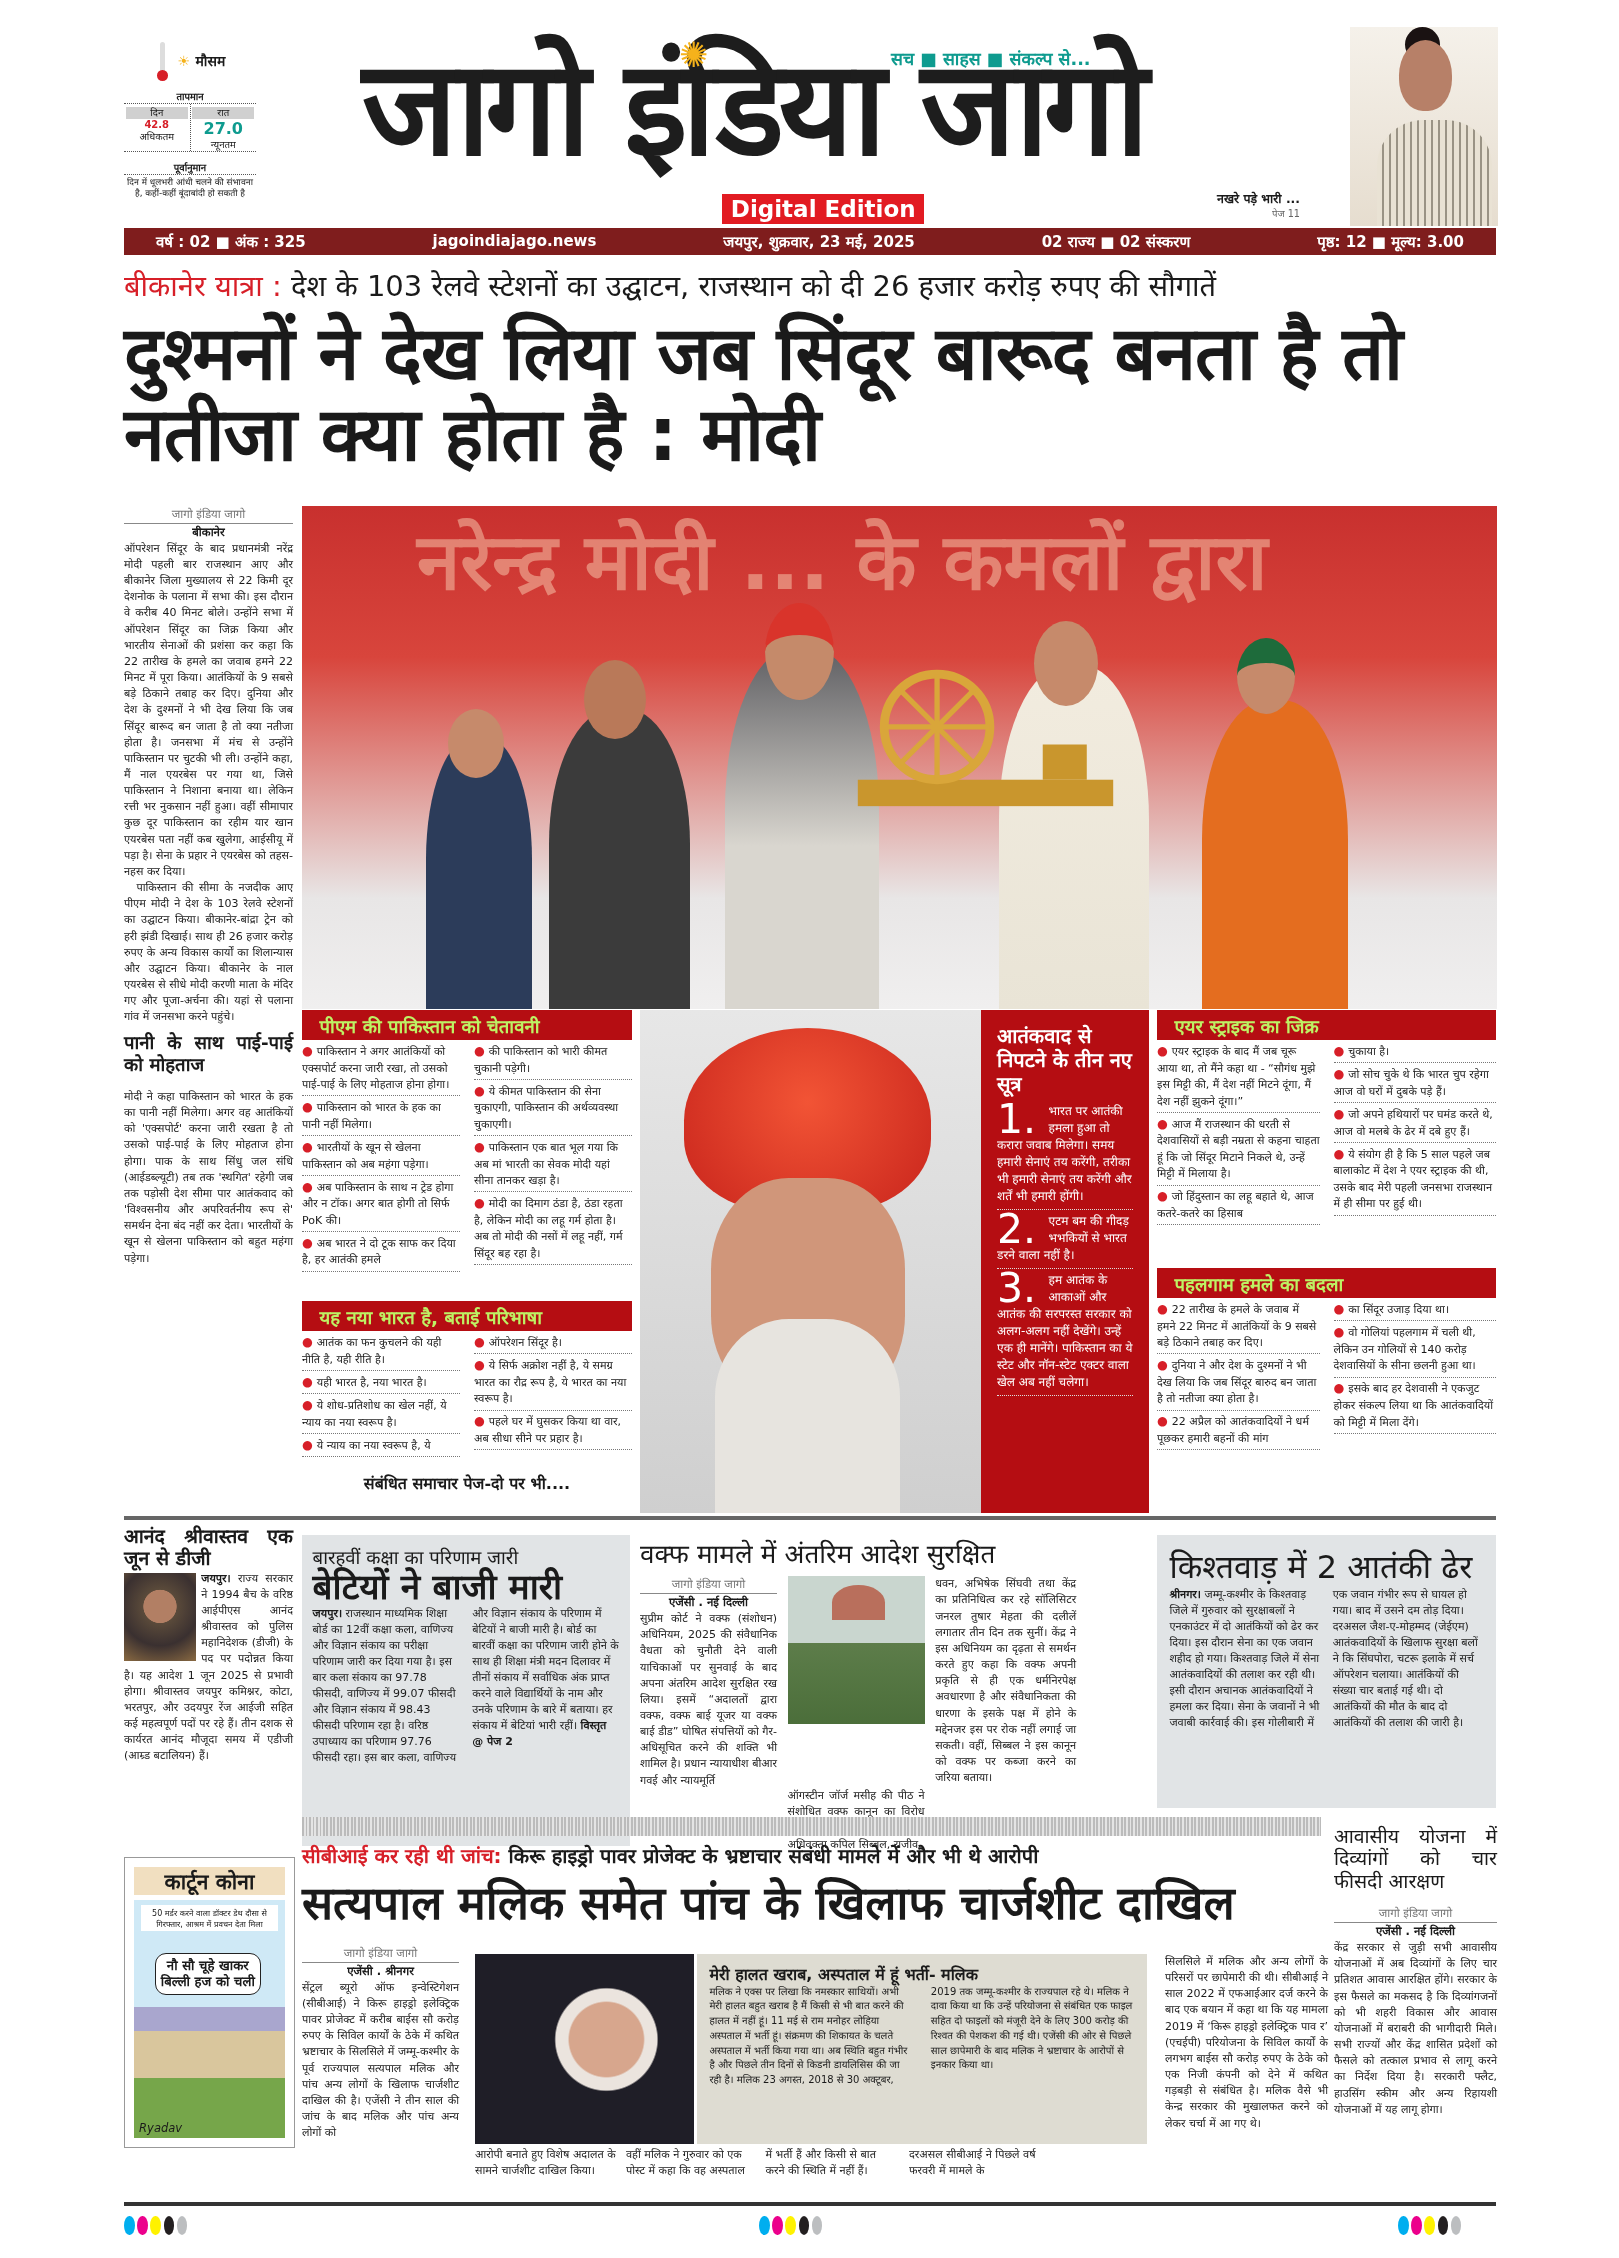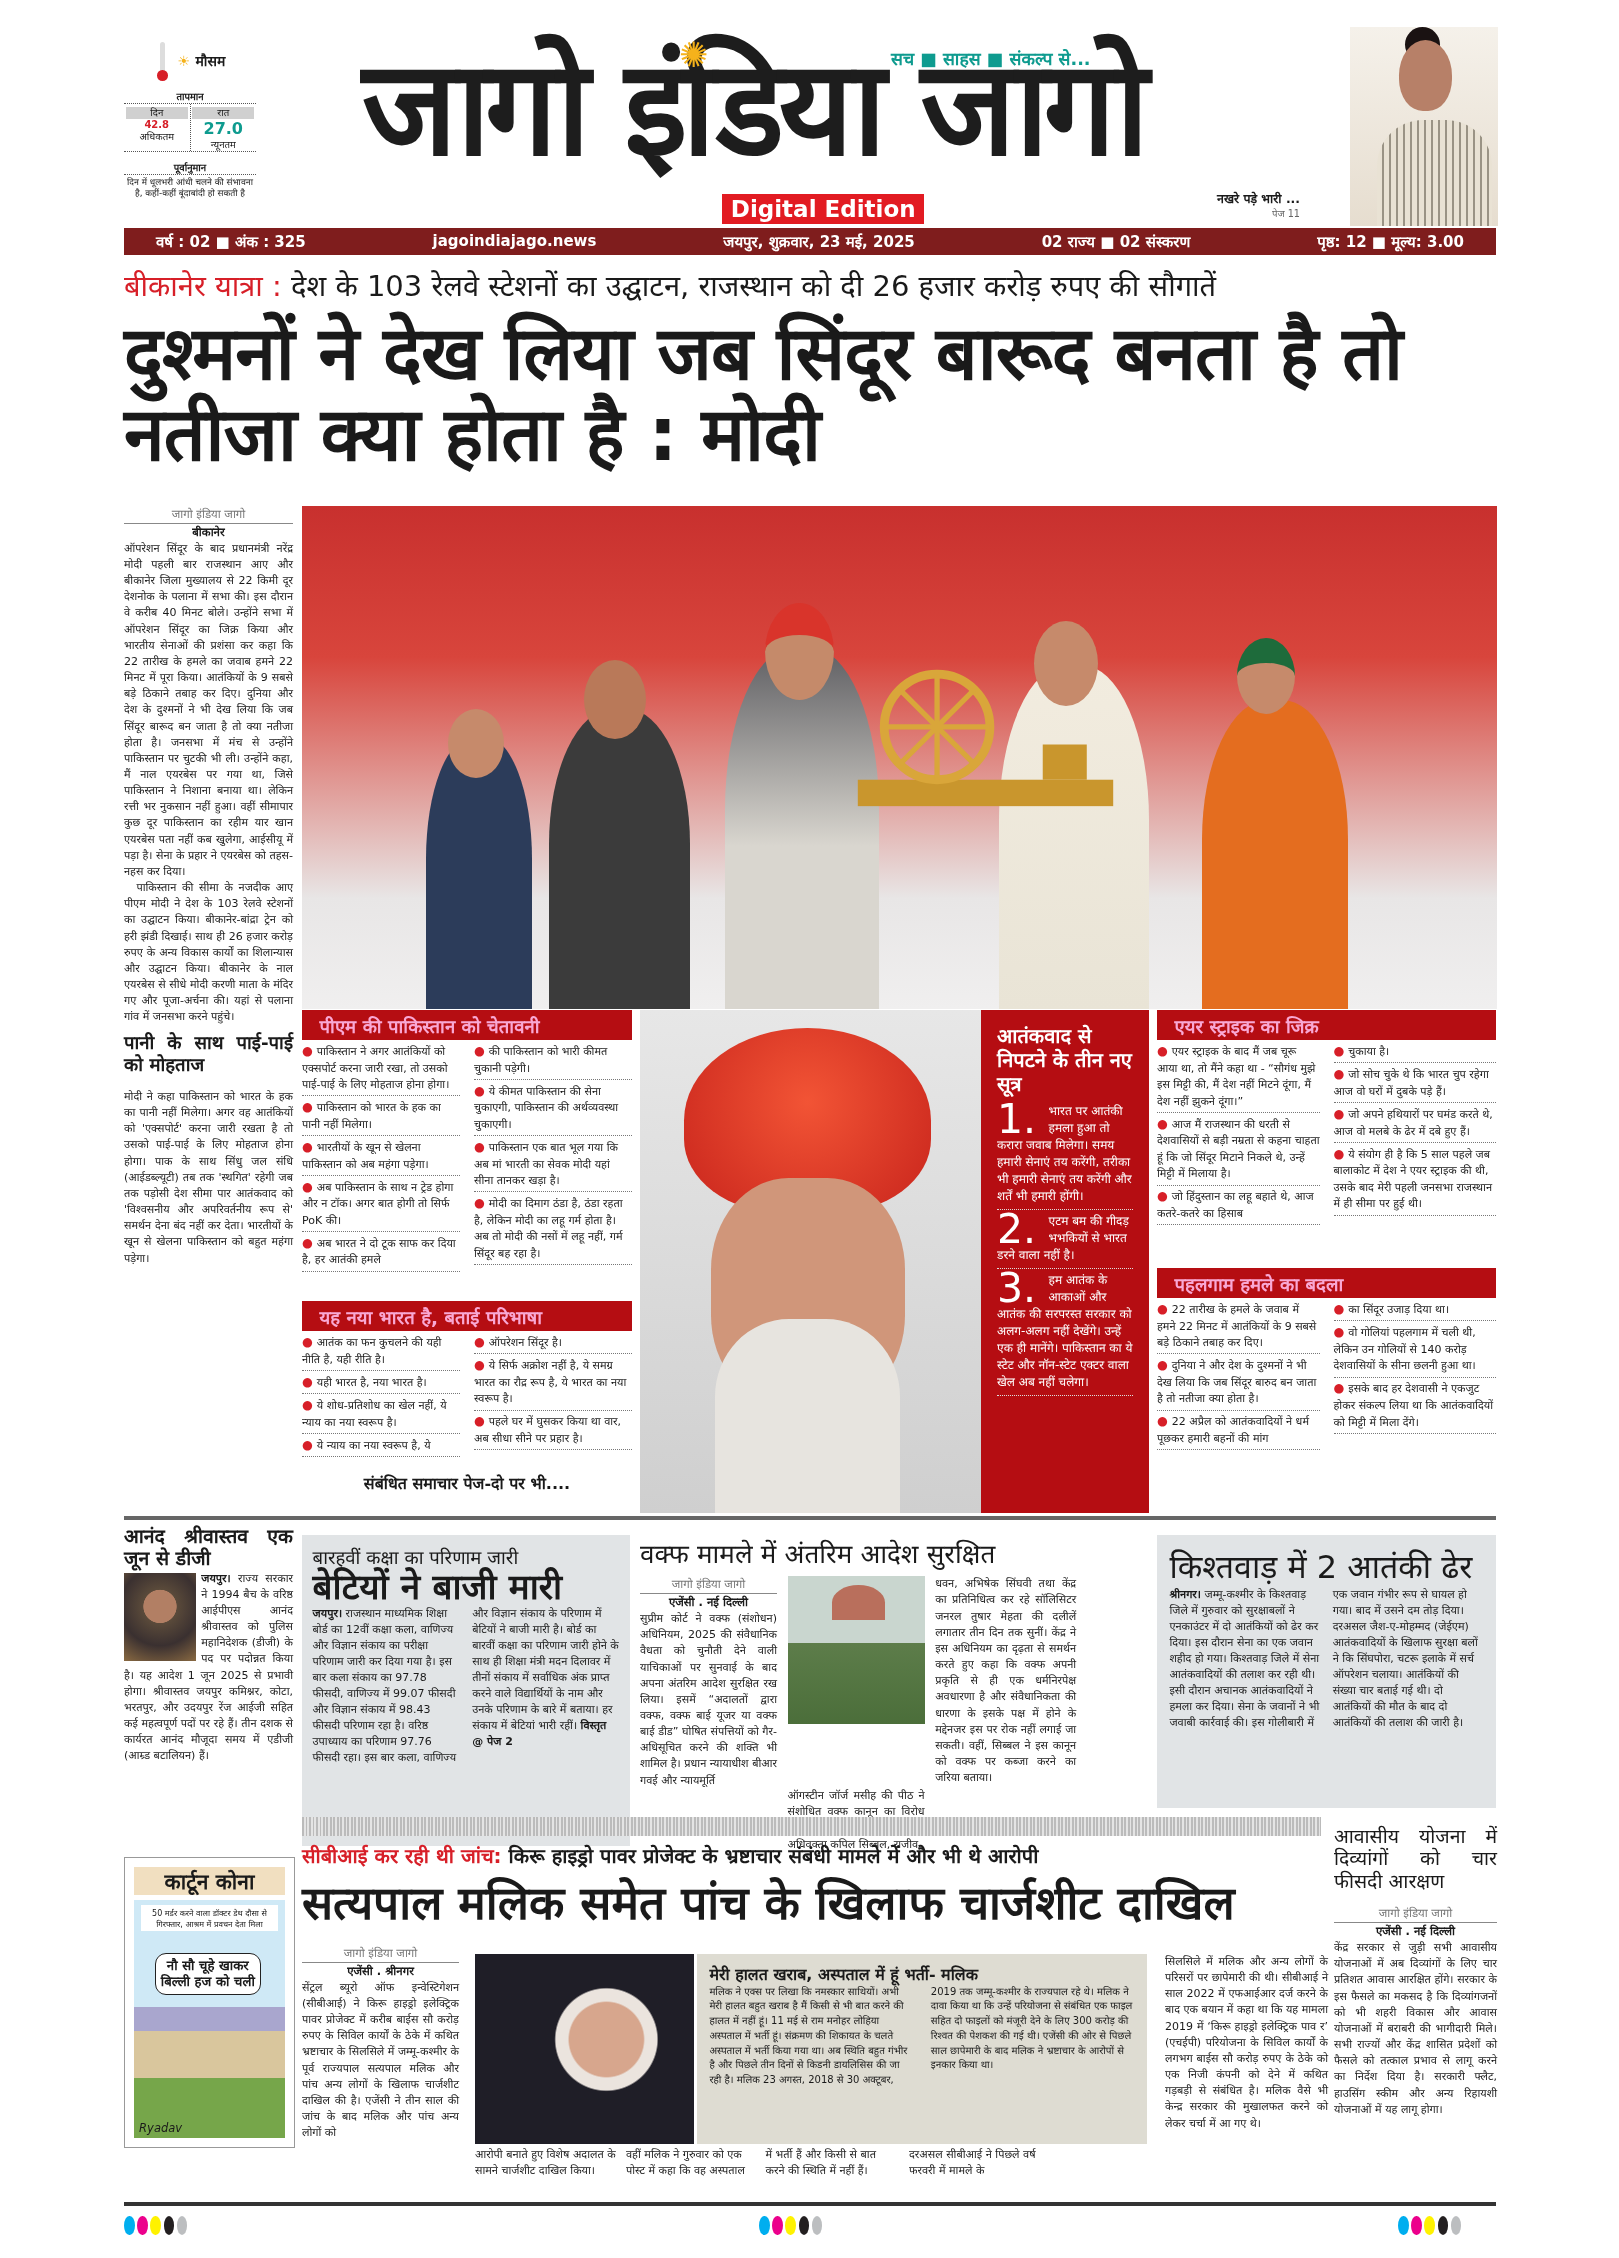--- a/index.html
+++ b/index.html
@@ -39,21 +39,21 @@
 .lead{left:124px;top:506px;width:169px}
 .lead p{text-indent:0}
 .lead .sub2{font-weight:900;font-size:18.5px;line-height:1.15;margin:7px 0 14px}
 
 .photo{left:302px;top:506px;width:1195px;height:503px;background:linear-gradient(180deg,#c8302e 0%,#d8453c 30%,#e8e6e6 78%,#f0efef 100%);overflow:hidden}
 .photo .banner{position:absolute;left:0;top:0;width:100%;height:106px;color:#f6c2a8;font-weight:900;font-size:78px;padding-left:115px;opacity:.55}
 .photo .person{position:absolute;bottom:0;border-radius:45% 45% 0 0}
 .photo .face{position:absolute;border-radius:50%;background:#c68a6b}
 .gift{position:absolute;left:547px;top:159px;width:273px;height:159px}
 
-.rbox-h{background:#b50d12;color:#f9a8d4;font-weight:bold;font-size:18.5px;padding:2.6px 17.6px}
+.rbox-h{background:#b50d12;color:#bef264;font-weight:bold;font-size:18.5px;padding:2.6px 17.6px}
 .blist{display:grid;grid-template-columns:1fr 1fr;column-gap:14px;font-size:11px;line-height:1.5}
 .blist div{border-bottom:0.9px dotted #777;padding:1.8px 0}
 .dot{color:#d71f28;font-size:12.4px}
 .box1{left:302px;top:1010px;width:330px}
 .box2{left:302px;top:1301px;width:330px}
 .related{left:302px;top:1472px;width:330px;text-align:center;font-weight:bold;font-size:16px}
 .modi{left:640px;top:1010px;width:341px;height:503px;background:linear-gradient(180deg,#e7e7e7,#cfcfcf);overflow:hidden}
 .modi .turban{position:absolute;left:44px;top:17.6px;width:247px;height:185px;border-radius:50% 50% 40% 40%;background:radial-gradient(circle at 50% 40%,#f25435,#c8241c)}
 .modi .face{position:absolute;left:71px;top:168px;width:194px;height:229px;border-radius:40%;background:#d0967a}
 .modi .beard{position:absolute;left:75px;top:309px;width:185px;height:194px;border-radius:40% 40% 0 0;background:#e7e4df}
@@ -155,20 +155,21 @@
 <div class="abs col lead">
   <div class="byline">जागो इंडिया जागो</div>
   <div class="dateline">बीकानेर</div>
   <p>ऑपरेशन सिंदूर के बाद प्रधानमंत्री नरेंद्र मोदी पहली बार राजस्थान आए और बीकानेर जिला मुख्यालय से 22 किमी दूर देशनोक के पलाना में सभा की। इस दौरान वे करीब 40 मिनट बोले। उन्होंने सभा में ऑपरेशन सिंदूर का जिक्र किया और भारतीय सेनाओं की प्रशंसा कर कहा कि 22 तारीख के हमले का जवाब हमने 22 मिनट में पूरा किया। आतंकियों के 9 सबसे बड़े ठिकाने तबाह कर दिए। दुनिया और देश के दुश्मनों ने भी देख लिया कि जब सिंदूर बारूद बन जाता है तो क्या नतीजा होता है। जनसभा में मंच से उन्होंने पाकिस्तान पर चुटकी भी ली। उन्होंने कहा, मैं नाल एयरबेस पर गया था, जिसे पाकिस्तान ने निशाना बनाया था। लेकिन रत्ती भर नुकसान नहीं हुआ। वहीं सीमापार कुछ दूर पाकिस्तान का रहीम यार खान एयरबेस पता नहीं कब खुलेगा, आईसीयू में पड़ा है। सेना के प्रहार ने एयरबेस को तहस-नहस कर दिया।</p>
   <p style="text-indent:12.4px">पाकिस्तान की सीमा के नजदीक आए पीएम मोदी ने देश के 103 रेलवे स्टेशनों का उद्घाटन किया। बीकानेर-बांद्रा ट्रेन को हरी झंडी दिखाई। साथ ही 26 हजार करोड़ रुपए के अन्य विकास कार्यों का शिलान्यास और उद्घाटन किया। बीकानेर के नाल एयरबेस से सीधे मोदी करणी माता के मंदिर गए और पूजा-अर्चना की। यहां से पलाना गांव में जनसभा करने पहुंचे।</p>
   <div class="sub2">पानी के साथ पाई-पाई को मोहताज</div>
   <p>मोदी ने कहा पाकिस्तान को भारत के हक का पानी नहीं मिलेगा। अगर वह आतंकियों को 'एक्सपोर्ट' करना जारी रखता है तो उसको पाई-पाई के लिए मोहताज होना होगा। पाक के साथ सिंधु जल संधि (आईडब्ल्यूटी) तब तक 'स्थगित' रहेगी जब तक पड़ोसी देश सीमा पार आतंकवाद को 'विश्वसनीय और अपरिवर्तनीय रूप से' समर्थन देना बंद नहीं कर देता। भारतीयों के खून से खेलना पाकिस्तान को बहुत महंगा पड़ेगा।</p>
 </div>
 
 <div class="abs photo">
+  <div class="banner">नरेन्द्र मोदी ... के कमलों द्वारा</div>
   <div class="person" style="left:124px;width:106px;height:273px;background:#2c3c5a"></div>
   <div class="face" style="left:146px;top:203px;width:56px;height:69px"></div>
   <div class="person" style="left:247px;width:141px;height:300px;background:#3b3b3b"></div>
   <div class="face" style="left:282px;top:154px;width:62px;height:79px;background:#b97959"></div>
   <div class="person" style="left:423px;width:154px;height:362px;background:linear-gradient(#5e5e62,#d9d6cf 55%)"></div>
   <div class="face" style="left:463px;top:97px;width:69px;height:97px;background:#c58a6a;border-top:32px solid #d9342b"></div>
   <div class="person" style="left:697px;width:150px;height:344px;background:linear-gradient(#f2ecdf,#e9e4d6)"></div>
   <div class="face" style="left:732px;top:115px;width:64px;height:85px"></div>
   <div class="person" style="left:900px;width:146px;height:309px;background:#e46d1f"></div>
   <div class="face" style="left:935px;top:132px;width:58px;height:76px;border-top:25px solid #1e6b3b"></div>

